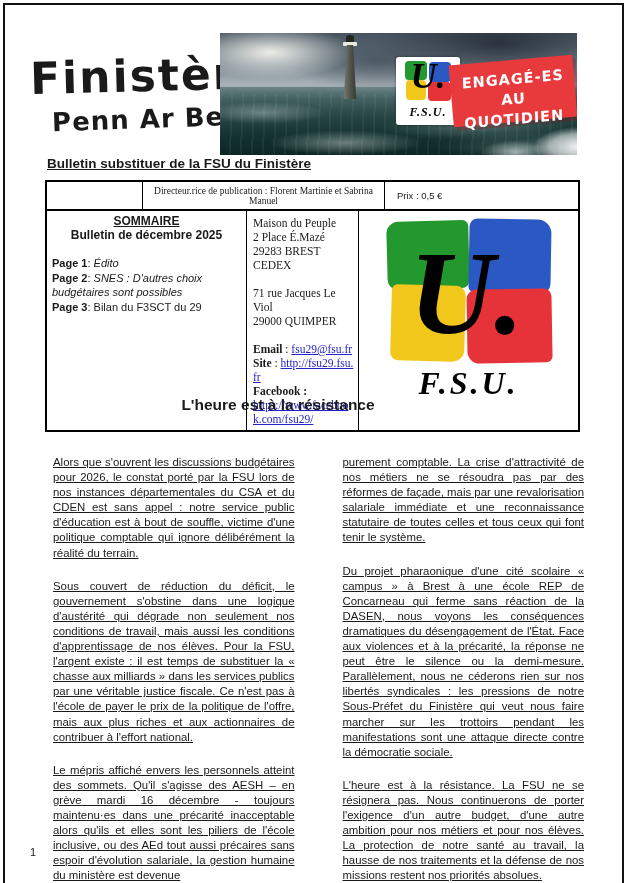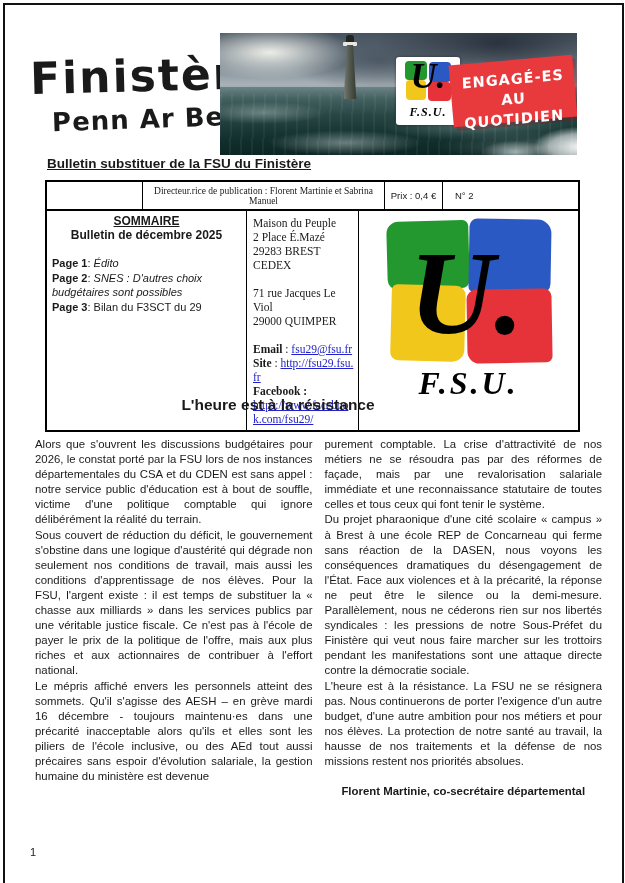--- a/index.html
+++ b/index.html
@@ -103,21 +103,21 @@
          font-family:"Liberation Serif",serif;font-style:italic;font-weight:bold;
          font-size:118px;line-height:150px;}
   .logo-name{font-family:"Liberation Serif",serif;font-style:italic;font-weight:bold;
              font-size:32px;letter-spacing:3px;color:#000;margin-top:2px;}
 
   
   .article-title{position:absolute;left:0;width:556px;top:396px;text-align:center;
                  font-weight:bold;font-size:15.5px;}
   .columns{position:absolute;left:35px;top:437px;width:567px;display:flex;gap:12px;}
   .col{flex:1;font-size:11.4px;line-height:15.1px;text-align:justify;}
-  .col p{margin:0;}
+  .col p{margin:18px;text-decoration:underline;}
   .signature{margin-top:15px;font-weight:bold;text-align:center;}
   .pagenum{position:absolute;left:30px;top:846px;font-size:11px;}
 </style>
 </head>
 <body>
 
 <div class="page">
   <div class="frame"></div>
 
   <div class="masthead-title">Finistère</div>
@@ -151,22 +151,21 @@
       </div>
     </div>
   </div>
 
   <div class="bulletin-heading">Bulletin substituer de la FSU du Finistère</div>
 
   <div class="info-table">
     <div class="row1">
       <div></div>
       <div class="cell-publication">Directeur.rice de publication : Florent Martinie et Sabrina Manuel</div>
-      <div class="cell-price">Prix : 0,4 €</div>
-      <div class="cell-issue">N° 2</div>
+      <div class="cell-price">Prix : 0,5 €</div>
     </div>
     <div class="row2">
       <div class="sommaire-cell">
         <div class="som-title">SOMMAIRE</div>
         <div class="som-subtitle">Bulletin de décembre 2025</div>
         <div>
             <div class="som-item"><span class="som-page">Page 1</span>: <span class="it">Édito</span></div>
             <div class="som-item"><span class="som-page">Page 2</span>: <span class="it">SNES : D'autres choix budgétaires sont possibles</span></div>
             <div class="som-item"><span class="som-page">Page 3</span>: <span>Bilan du F3SCT du 29</span></div>
           </div>

